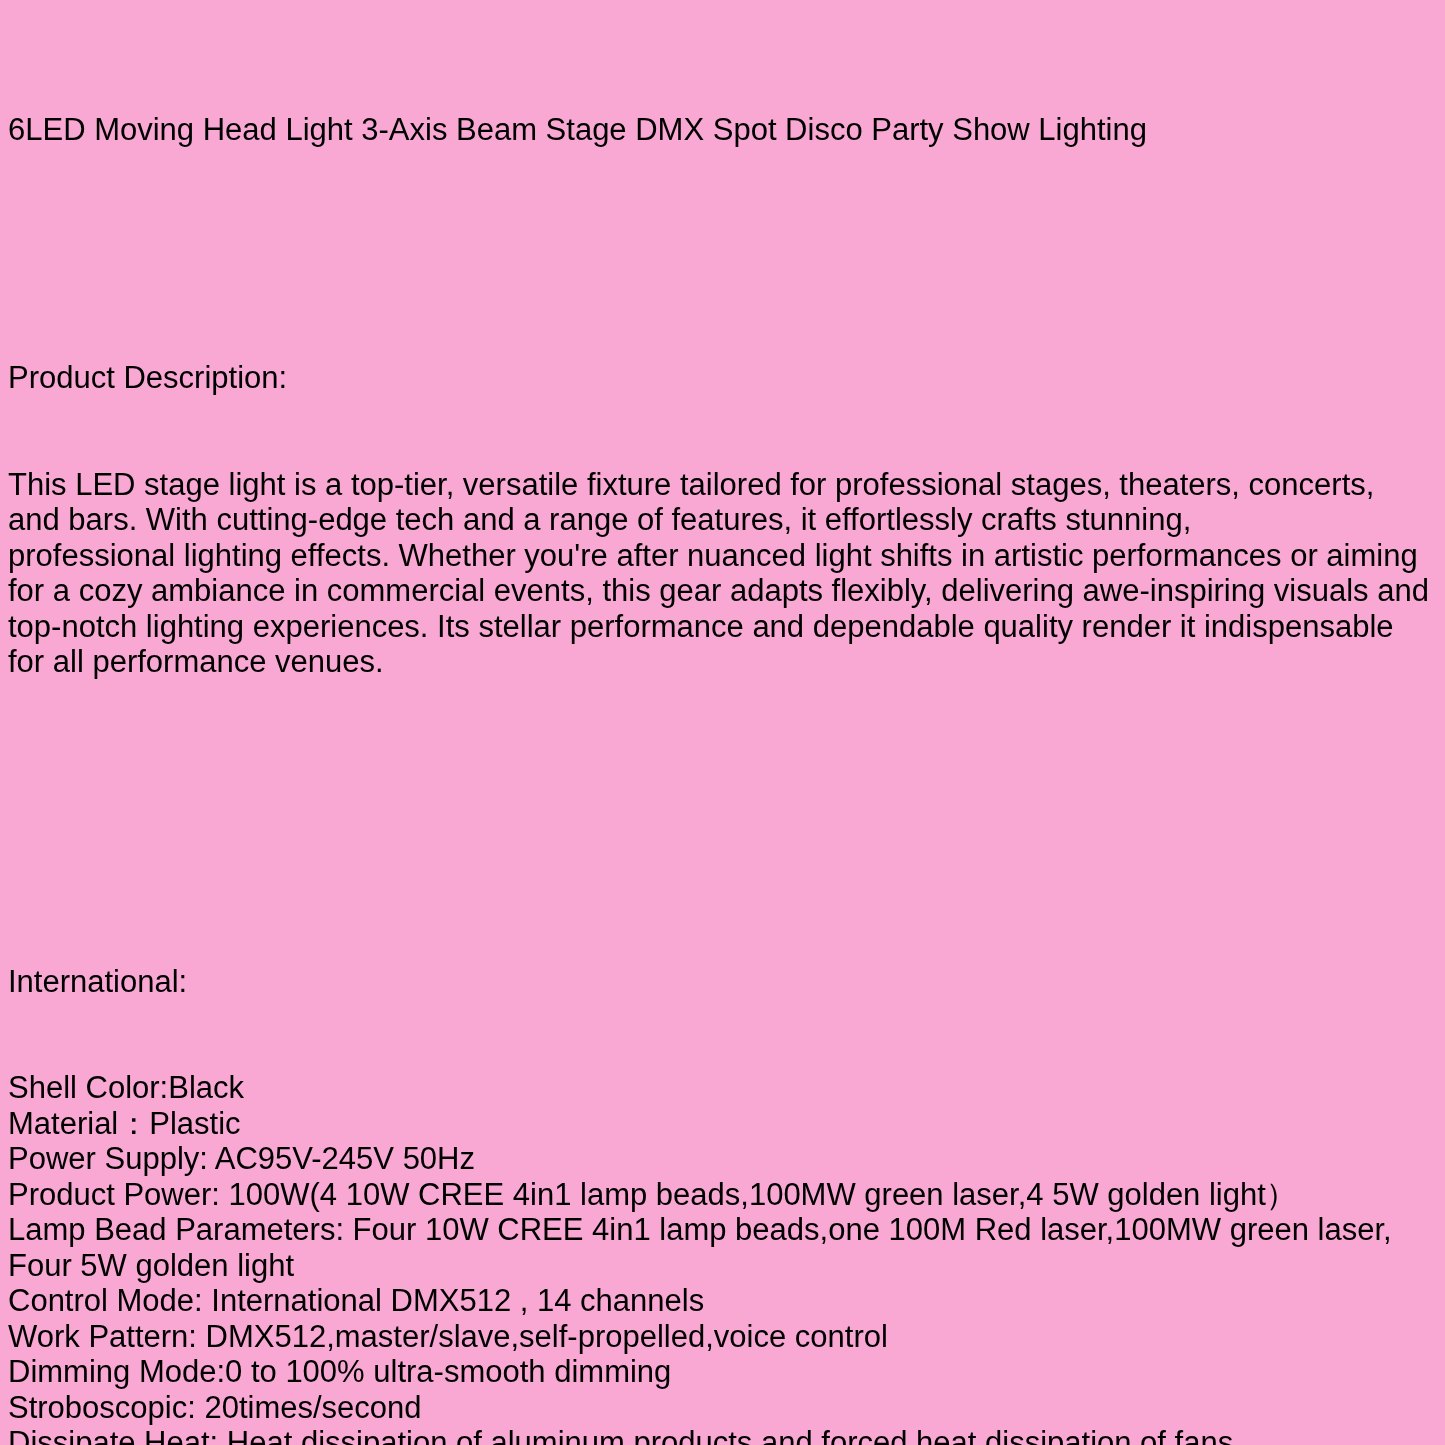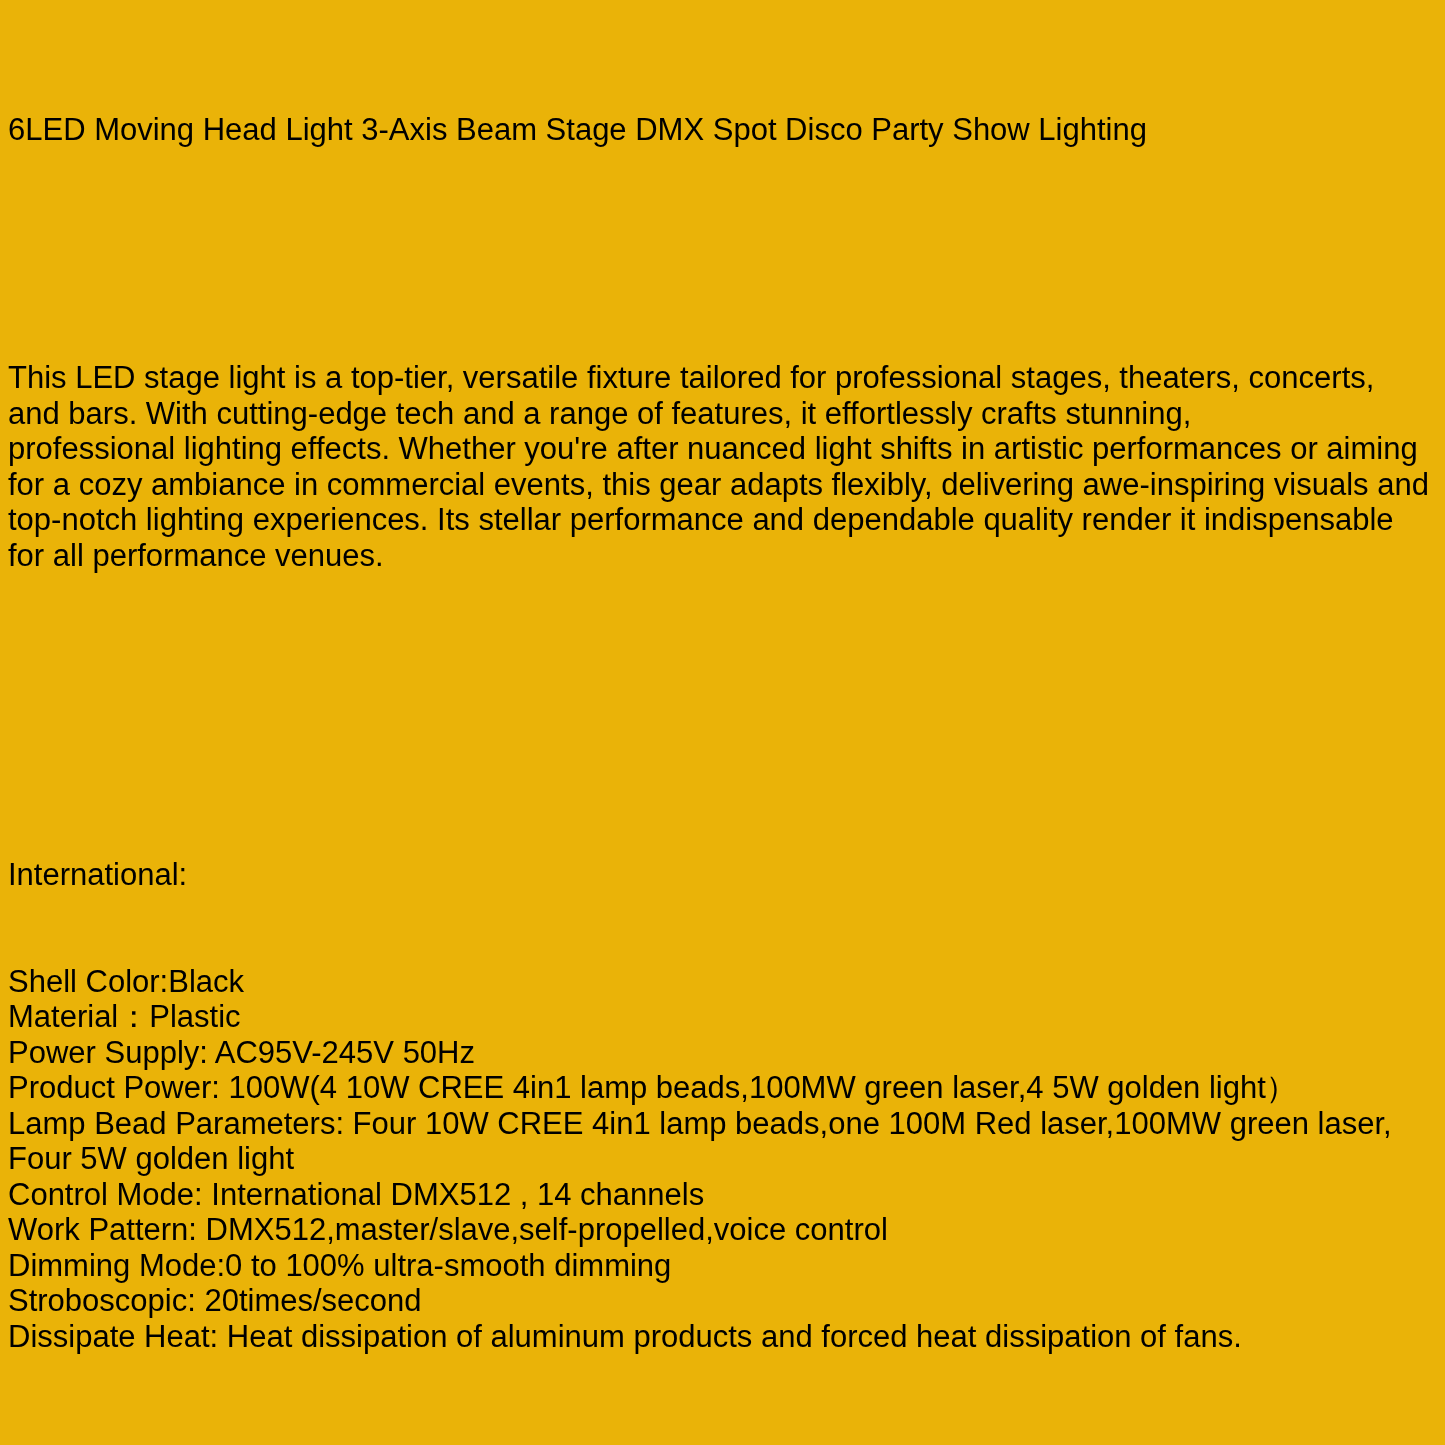--- a/index.html
+++ b/index.html
@@ -4,21 +4,21 @@
 <style>
   html, body {
     margin: 0;
     padding: 0;
     background: #ffffff;
   }
   .page {
     position: relative;
     width: 1445px;
     height: 1445px;
-    background: #eab308;
+    background: #f9a8d4;
     overflow: hidden;
   }
   .doc {
     position: absolute;
     top: 0;
     left: 0;
     width: 1437px;
     padding: 5px 0 0 8px;
     font-family: "Liberation Sans", sans-serif;
     font-size: 31px;
@@ -35,20 +35,21 @@
 </style>
 </head>
 <body>
 
 <div class="page">
   <div class="doc">
 
     <div class="title">6LED Moving Head Light 3-Axis Beam Stage DMX Spot Disco Party Show Lighting</div>
 
     <div class="section">
+      <div class="heading">Product Description:</div>
       <div><div class="line">This LED stage light is a top-tier, versatile fixture tailored for professional stages, theaters, concerts,</div><div class="line">and bars. With cutting-edge tech and a range of features, it effortlessly crafts stunning,</div><div class="line">professional lighting effects. Whether you're after nuanced light shifts in artistic performances or aiming</div><div class="line">for a cozy ambiance in commercial events, this gear adapts flexibly, delivering awe-inspiring visuals and</div><div class="line">top-notch lighting experiences. Its stellar performance and dependable quality render it indispensable</div><div class="line">for all performance venues.</div></div>
     </div>
 
     <div class="section">
       <div class="heading">International:</div>
       <div><div class="line">Shell Color:Black</div><div class="line">Material：Plastic</div><div class="line">Power Supply: AC95V-245V 50Hz</div><div class="line">Product Power: 100W(4 10W CREE 4in1 lamp beads,100MW green laser,4 5W golden light）</div><div class="line">Lamp Bead Parameters: Four 10W CREE 4in1 lamp beads,one 100M Red laser,100MW green laser,</div><div class="line">Four 5W golden light</div><div class="line">Control Mode: International DMX512 , 14 channels</div><div class="line">Work Pattern: DMX512,master/slave,self-propelled,voice control</div><div class="line">Dimming Mode:0 to 100% ultra-smooth dimming</div><div class="line">Stroboscopic: 20times/second</div><div class="line">Dissipate Heat: Heat dissipation of aluminum products and forced heat dissipation of fans.</div></div>
     </div>
 
     
 

